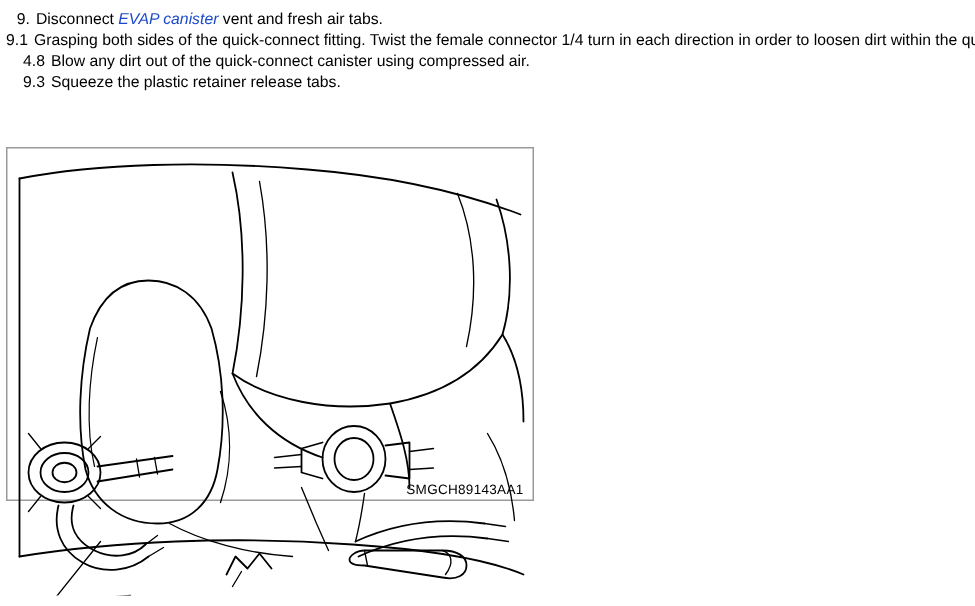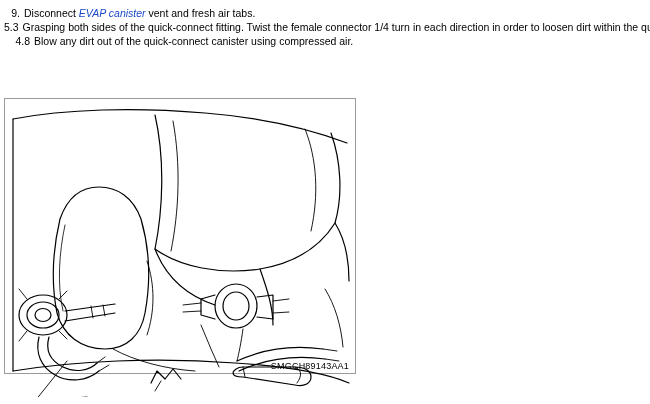--- a/index.html
+++ b/index.html
@@ -41,21 +41,21 @@
     color: #1b49c8;
     text-decoration: none;
     font-style: italic;
   }
 
   .figure {
     position: absolute;
     left: 4px;
     top: 98px;
     width: 352px;
-    height: 276px;
+    height: 236px;
     border: 1px solid #9a9a9a;
     background: #ffffff;
     box-sizing: border-box;
   }
   .figure svg {
     display: block;
   }
   .fig-code {
     position: absolute;
     right: 6px;
@@ -71,29 +71,33 @@
 <div class="page">
 
   <div class="steps">
 
     <div class="step-row">
       <span class="step-num lvl1">9.</span>
       <span class="step-text"><span>Disconnect </span><a class="link" href="#">EVAP canister</a><span> vent and fresh air tabs.</span></span>
     </div>
 
     <div class="step-row">
-      <span class="step-num lvl2">5.3</span>
+      <span class="step-num lvl2">9.1</span>
       <span class="step-text">Grasping both sides of the quick-connect fitting. Twist the female connector 1/4 turn in each direction in order to loosen dirt within the quick-connect fitting.</span>
     </div>
 
     <div class="step-row">
       <span class="step-num lvl2">4.8</span>
       <span class="step-text">Blow any dirt out of the quick-connect canister using compressed air.</span>
     </div>
 
+    <div class="step-row">
+      <span class="step-num lvl2">9.3</span>
+      <span class="step-text">Squeeze the plastic retainer release tabs.</span>
+    </div>
 
 
 
   </div>
 
   <div class="figure">
     <svg width="350" height="298" viewBox="0 0 350 298">
       <g fill="none" stroke="#000000" stroke-width="1.2" stroke-linecap="round" stroke-linejoin="round">
 
         <path d="M8 20 C 60 10, 130 8, 200 14 C 250 18, 300 28, 342 44"></path>

